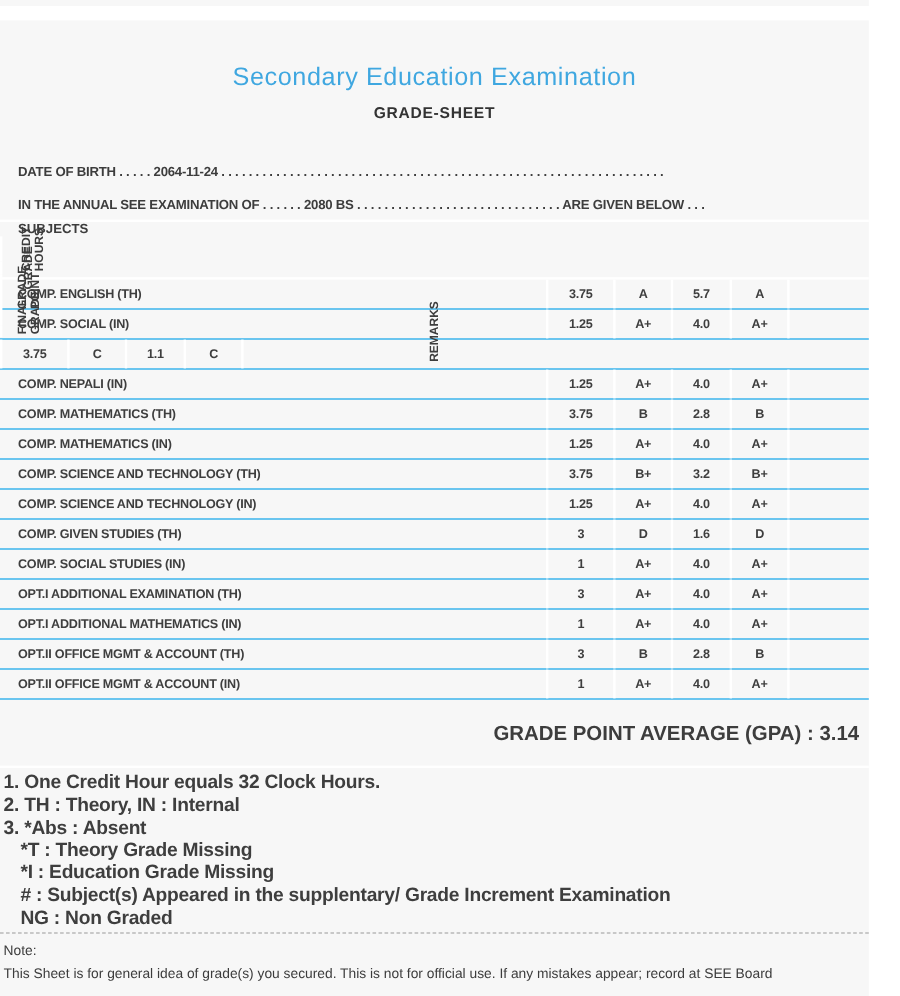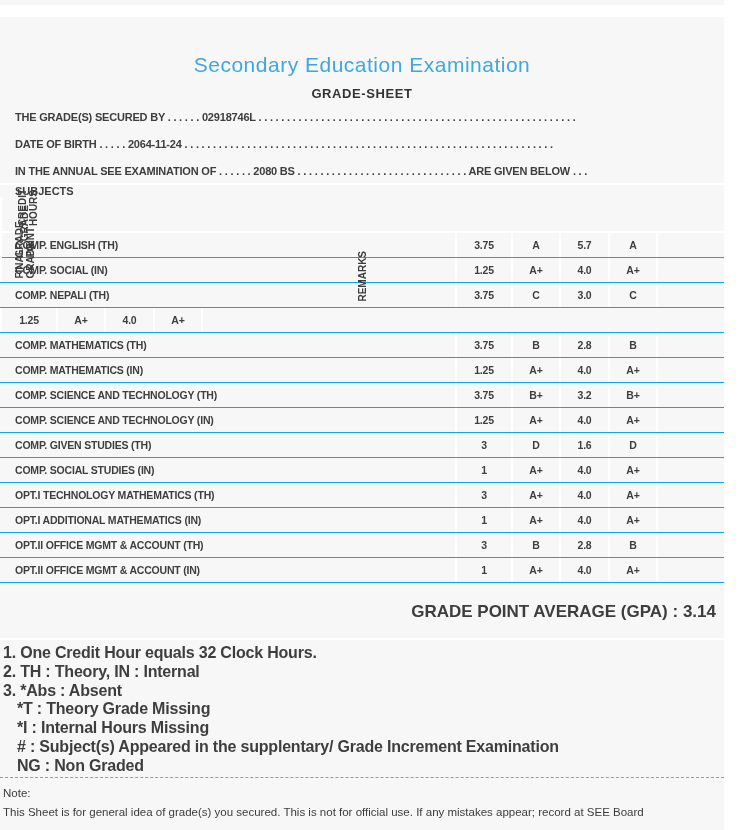--- a/index.html
+++ b/index.html
@@ -49,21 +49,20 @@
 </head>
 <body>
 
 <div id="screen">
   <div class="strip-top"></div>
 
   <div class="card">
     <div class="title">Secondary Education Examination</div>
     <div class="subtitle">GRADE-SHEET</div>
 
-    <div class="info" id="info1">THE GRADE(S) SECURED BY . . . . . . 02918746L . . . . . . . . . . . . . . . . . . . . . . . . . . . . . . . . . . . . . . . . . . . . . . . . . . . . . . . .</div>
     <div class="info" id="info2">DATE OF BIRTH . . . . . 2064-11-24 . . . . . . . . . . . . . . . . . . . . . . . . . . . . . . . . . . . . . . . . . . . . . . . . . . . . . . . . . . . . . . . . .</div>
     <div class="info" id="info3">IN THE ANNUAL SEE EXAMINATION OF . . . . . . 2080 BS . . . . . . . . . . . . . . . . . . . . . . . . . . . . . . ARE GIVEN BELOW . . .</div>
 
     <div class="gtable">
       <div class="thead">
         <div class="subj-col head-subjects">SUBJECTS</div>
         <div class="val-col c-credit">
             <span class="rot">CREDIT
 HOURS</span>
           </div>
@@ -97,29 +96,29 @@
           <div class="trow">
             <div class="subj-col cell-text">COMP. SOCIAL (IN)</div>
             <div class="val-col c-credit cell-text">1.25</div>
             <div class="val-col c-grade cell-text">A+</div>
             <div class="val-col c-gpoint cell-text">4.0</div>
             <div class="val-col c-final cell-text">A+</div>
             <div class="val-col c-remarks cell-text"></div>
           </div>
 
           <div class="trow">
-            <div class="subj-col cell-text">COMP. NEPALI (TH)</div>
             <div class="val-col c-credit cell-text">3.75</div>
             <div class="val-col c-grade cell-text">C</div>
-            <div class="val-col c-gpoint cell-text">3.0</div>
+            <div class="val-col c-gpoint cell-text">1.1</div>
             <div class="val-col c-final cell-text">C</div>
             <div class="val-col c-remarks cell-text"></div>
           </div>
 
           <div class="trow">
+            <div class="subj-col cell-text">COMP. NEPALI (IN)</div>
             <div class="val-col c-credit cell-text">1.25</div>
             <div class="val-col c-grade cell-text">A+</div>
             <div class="val-col c-gpoint cell-text">4.0</div>
             <div class="val-col c-final cell-text">A+</div>
             <div class="val-col c-remarks cell-text"></div>
           </div>
 
           <div class="trow">
             <div class="subj-col cell-text">COMP. MATHEMATICS (TH)</div>
             <div class="val-col c-credit cell-text">3.75</div>
@@ -168,21 +167,21 @@
           <div class="trow">
             <div class="subj-col cell-text">COMP. SOCIAL STUDIES (IN)</div>
             <div class="val-col c-credit cell-text">1</div>
             <div class="val-col c-grade cell-text">A+</div>
             <div class="val-col c-gpoint cell-text">4.0</div>
             <div class="val-col c-final cell-text">A+</div>
             <div class="val-col c-remarks cell-text"></div>
           </div>
 
           <div class="trow">
-            <div class="subj-col cell-text">OPT.I TECHNOLOGY MATHEMATICS (TH)</div>
+            <div class="subj-col cell-text">OPT.I ADDITIONAL EXAMINATION (TH)</div>
             <div class="val-col c-credit cell-text">3</div>
             <div class="val-col c-grade cell-text">A+</div>
             <div class="val-col c-gpoint cell-text">4.0</div>
             <div class="val-col c-final cell-text">A+</div>
             <div class="val-col c-remarks cell-text"></div>
           </div>
 
           <div class="trow">
             <div class="subj-col cell-text">OPT.I ADDITIONAL MATHEMATICS (IN)</div>
             <div class="val-col c-credit cell-text">1</div>
@@ -222,21 +221,21 @@
     <div class="fnotes">
 
         <div class="fnote" data-indent="false">1. One Credit Hour equals 32 Clock Hours.</div>
 
         <div class="fnote" data-indent="false">2. TH : Theory, IN : Internal</div>
 
         <div class="fnote" data-indent="false">3. *Abs : Absent</div>
 
         <div class="fnote" data-indent="true">*T : Theory Grade Missing</div>
 
-        <div class="fnote" data-indent="true">*I : Internal Hours Missing</div>
+        <div class="fnote" data-indent="true">*I : Education Grade Missing</div>
 
         <div class="fnote" data-indent="true"># : Subject(s) Appeared in the supplentary/ Grade Increment Examination</div>
 
         <div class="fnote" data-indent="true">NG : Non Graded</div>
       </div>
 
     <div class="dashed"></div>
     <div class="note-label">Note:</div>
     <div class="disclaimer">This Sheet is for general idea of grade(s) you secured. This is not for official use. If any mistakes appear; record at SEE Board</div>
   </div>

